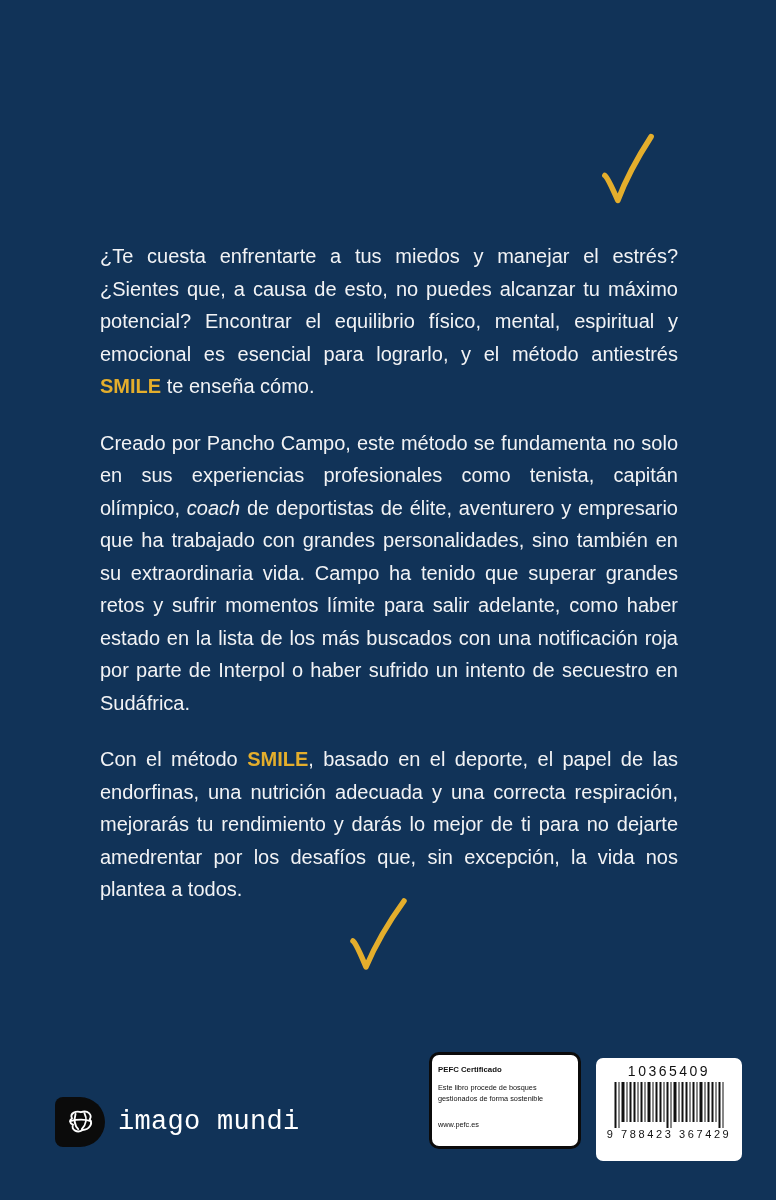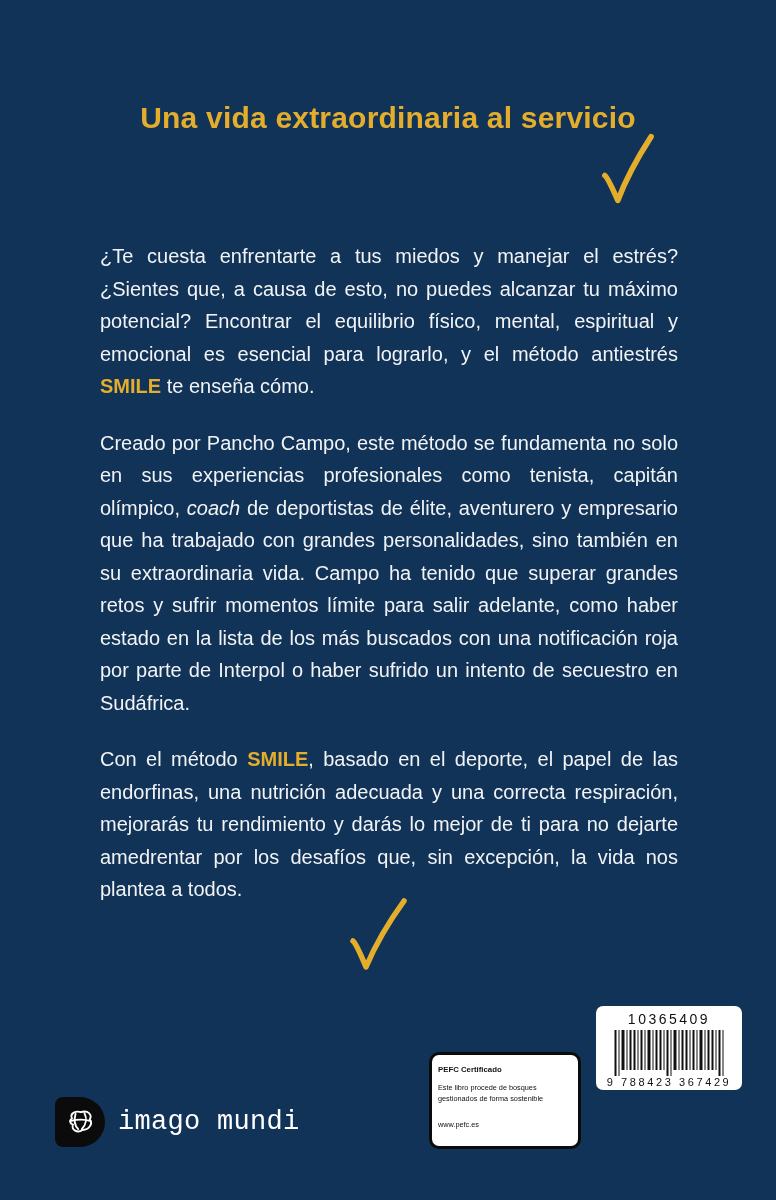--- a/index.html
+++ b/index.html
@@ -61,38 +61,37 @@
     color:#111111;
   }
   .pefc-left{width:64px;display:flex;flex-direction:column;align-items:center;flex:none;}
   .pefc-brand{font-weight:700;font-size:15px;letter-spacing:1.5px;margin-top:1px;}
   .pefc-code{font-size:6.3px;margin-top:3px;white-space:nowrap;}
   .pefc-right{flex:1;font-size:7.3px;line-height:1.45;padding-top:4px;}
   .pefc-title{font-weight:700;font-size:7.8px;margin-bottom:8px;}
   .pefc-desc{margin-bottom:9px;}
   .pefc-url{margin-top:16px;}
   .barcode-box{
-    position:absolute;left:596px;top:1006px;width:146px;height:84px;
+    position:absolute;left:596px;top:1058px;width:146px;height:103px;
     background:#ffffff;border-radius:7px;
     box-sizing:border-box;text-align:center;padding-top:5px;
     color:#111111;
   }
   .barcode-top{font-size:14px;letter-spacing:2.5px;}
   .barcode-bars{display:block;margin:3px auto 0;}
   .barcode-bars rect{fill:#111111;}
   .barcode-ean{font-size:11px;letter-spacing:2.6px;margin-top:0;}
 </style>
 </head>
 <body>
 
 <div class="cover">
 
   <header class="title-block">
     <h1 class="title">
-      <span class="title-line">Una vida extraordinaria al servicio</span>
     </h1>
   </header>
 
   <svg class="check check-title" viewBox="0 0 60 80" aria-hidden="true">
     <path d="M5 47 Q8 49 19 74 Q31 42 55 5"></path>
   </svg>
 
   <main class="body-text">
     <p><span>¿Te cuesta enfrentarte a tus miedos y manejar el estrés? ¿Sientes que, a causa de esto, no puedes alcanzar tu máximo potencial? Encontrar el equilibrio físico, mental, espiritual y emocional es esencial para lograrlo, y el método antiestrés </span><span class="hl">SMILE</span><span> te enseña cómo.</span></p>
     <p><span>Creado por Pancho Campo, este método se fundamenta no solo en sus experiencias profesionales como tenista, capitán olímpico, </span><span class="it">coach</span><span> de deportistas de élite, aventurero y empresario que ha trabajado con grandes personalidades, sino también en su extraordinaria vida. Campo ha tenido que superar grandes retos y sufrir momentos límite para salir adelante, como haber estado en la lista de los más buscados con una notificación roja por parte de Interpol o haber sufrido un intento de secuestro en Sudáfrica.</span></p>

